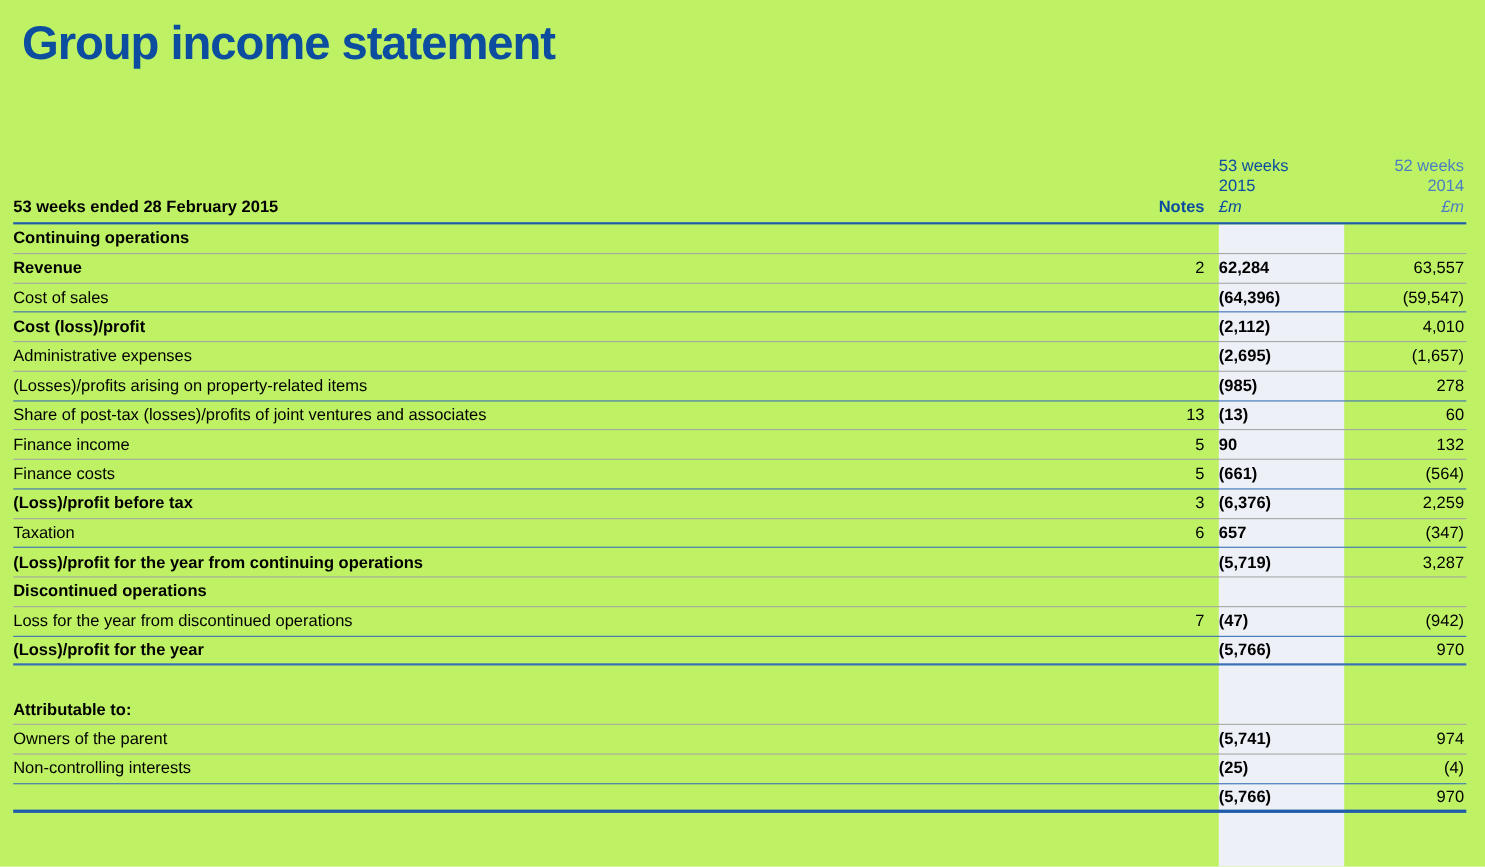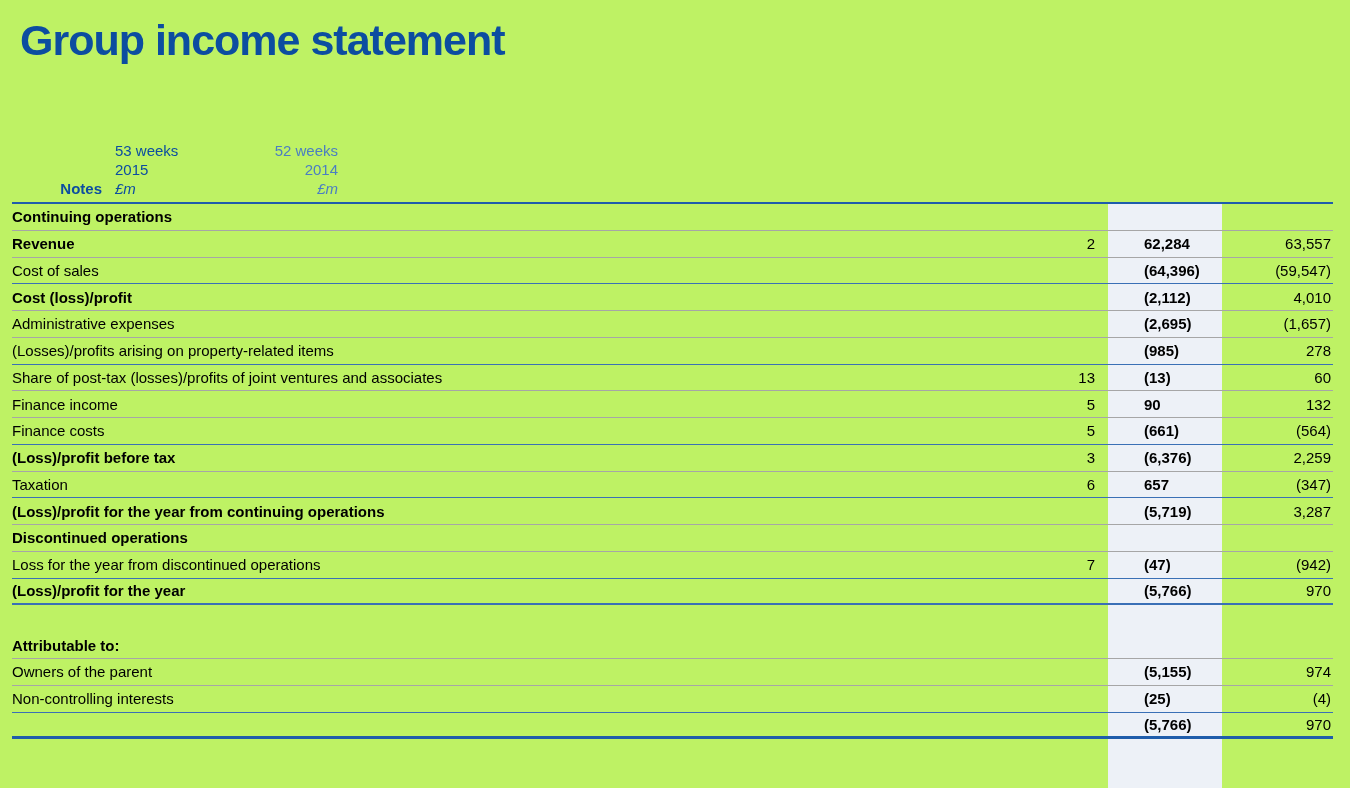--- a/index.html
+++ b/index.html
@@ -51,39 +51,40 @@
   .c-note{width:90px;text-align:right;margin-right:13px;}
   .c-2015{width:114px;text-align:left;padding-right:4px;box-sizing:border-box;}
   .c-2014{width:111px;text-align:right;padding-right:2px;box-sizing:border-box;}
   
   .row{
     display:flex;align-items:center;
     height:26.75px;box-sizing:border-box;
     border-bottom:1px solid var(--rule-gray);
     font-size:15px;color:#000;
   }
-  .row .c-2015{font-weight:bold;padding-left:36px;}
+  .row .c-2015{font-weight:bold;}
   .row.bold .c-label{font-weight:bold;}
   .row.rule-blue{border-bottom:1px solid var(--rule-blue);}
   .row.rule-blue2{border-bottom:2px solid var(--rule-blue);}
   .row.rule-thick{border-bottom:3px solid var(--rule-dark);}
   .row.spacer{border-bottom:none;height:27px;}
 </style>
 </head>
 <body>
 
 <div class="page">
 
   <h1 class="title">Group income statement</h1>
 
   <div class="band"></div>
 
   <div class="table">
 
     <div class="header-row">
+      <div class="c-label h-left">53 weeks ended 28 February 2015</div>
       <div class="h-notes">Notes</div>
       <div class="c-2015 h-col dark">
         <div>53 weeks</div>
         <div>2015</div>
         <div class="em">£m</div>
       </div>
       <div class="c-2014 h-col light">
         <div>52 weeks</div>
         <div>2014</div>
         <div class="em">£m</div>
@@ -184,21 +185,21 @@
         <div class="row spacer"></div>
         <div class="row rule-gray bold">
           <div class="c-label">Attributable to:</div>
           <div class="c-note"></div>
           <div class="c-2015"></div>
           <div class="c-2014"></div>
         </div>
         <div class="row rule-gray">
           <div class="c-label">Owners of the parent</div>
           <div class="c-note"></div>
-          <div class="c-2015">(5,155)</div>
+          <div class="c-2015">(5,741)</div>
           <div class="c-2014">974</div>
         </div>
         <div class="row rule-blue">
           <div class="c-label">Non-controlling interests</div>
           <div class="c-note"></div>
           <div class="c-2015">(25)</div>
           <div class="c-2014">(4)</div>
         </div>
         <div class="row rule-thick bold">
           <div class="c-label"></div>

